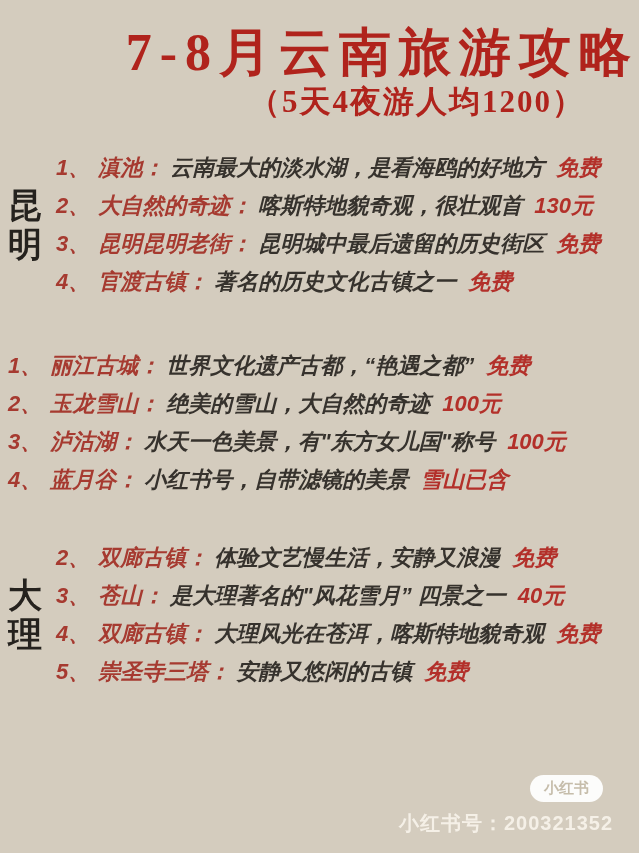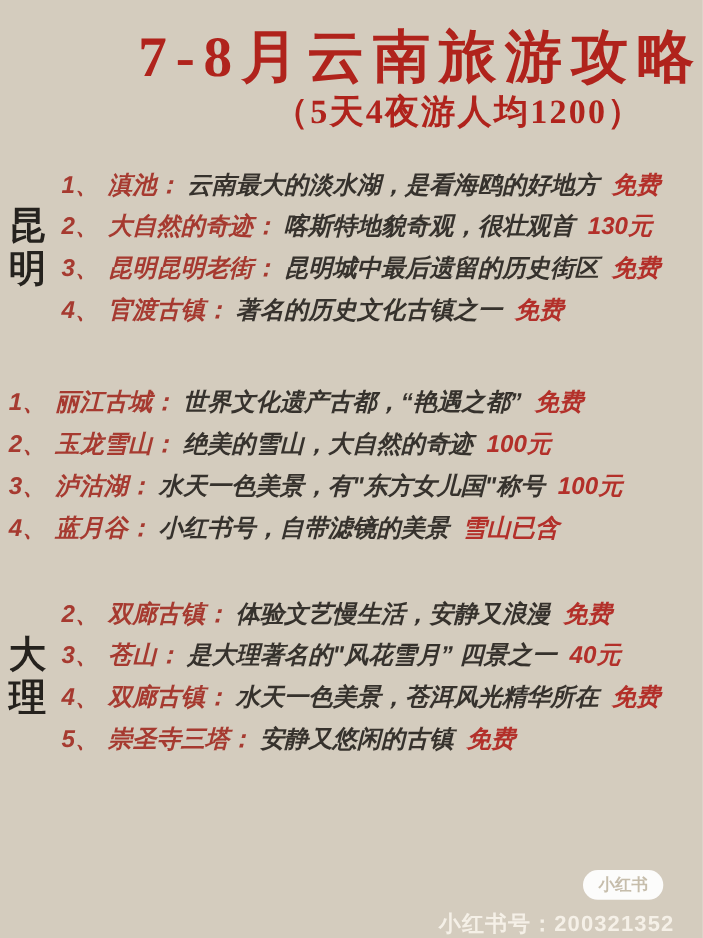--- a/index.html
+++ b/index.html
@@ -61,21 +61,21 @@
     font-weight:bold;
     white-space:nowrap;
     color:var(--text-dark);
   }
   .item .num{color:var(--name-red);margin-right:8px;}
   .item .name{color:var(--name-red);margin-right:6px;}
   .item .desc{color:var(--text-dark);}
   .item .price{color:var(--price-red);margin-left:12px;}
   .footer{
     position:absolute;
-    right:26px;bottom:0;
+    right:26px;bottom:16px;
     text-align:right;
   }
   .badge{
     display:inline-block;
     background:rgba(255,255,255,0.93);
     color:#c6bdab;
     font-size:15px;
     font-weight:bold;
     padding:4px 14px;
     border-radius:15px;
@@ -137,21 +137,21 @@
     <div class="section s2">
       <div class="vlabel">大理</div>
       <ul class="items">
         <li class="item">
           <span class="num">2、</span><span class="name">双廊古镇：</span><span class="desc">体验文艺慢生活，安静又浪漫</span><span class="price">免费</span>
         </li>
         <li class="item">
           <span class="num">3、</span><span class="name">苍山：</span><span class="desc">是大理著名的"风花雪月” 四景之一</span><span class="price">40元</span>
         </li>
         <li class="item">
-          <span class="num">4、</span><span class="name">双廊古镇：</span><span class="desc">水天一色美景，苍洱风光精华所在</span><span class="price">免费</span>
+          <span class="num">4、</span><span class="name">双廊古镇：</span><span class="desc">大理风光在苍洱，喀斯特地貌奇观</span><span class="price">免费</span>
         </li>
         <li class="item">
           <span class="num">5、</span><span class="name">崇圣寺三塔：</span><span class="desc">安静又悠闲的古镇</span><span class="price">免费</span>
         </li>
       </ul>
     </div>
 
   </div>
 
   <div class="footer">

